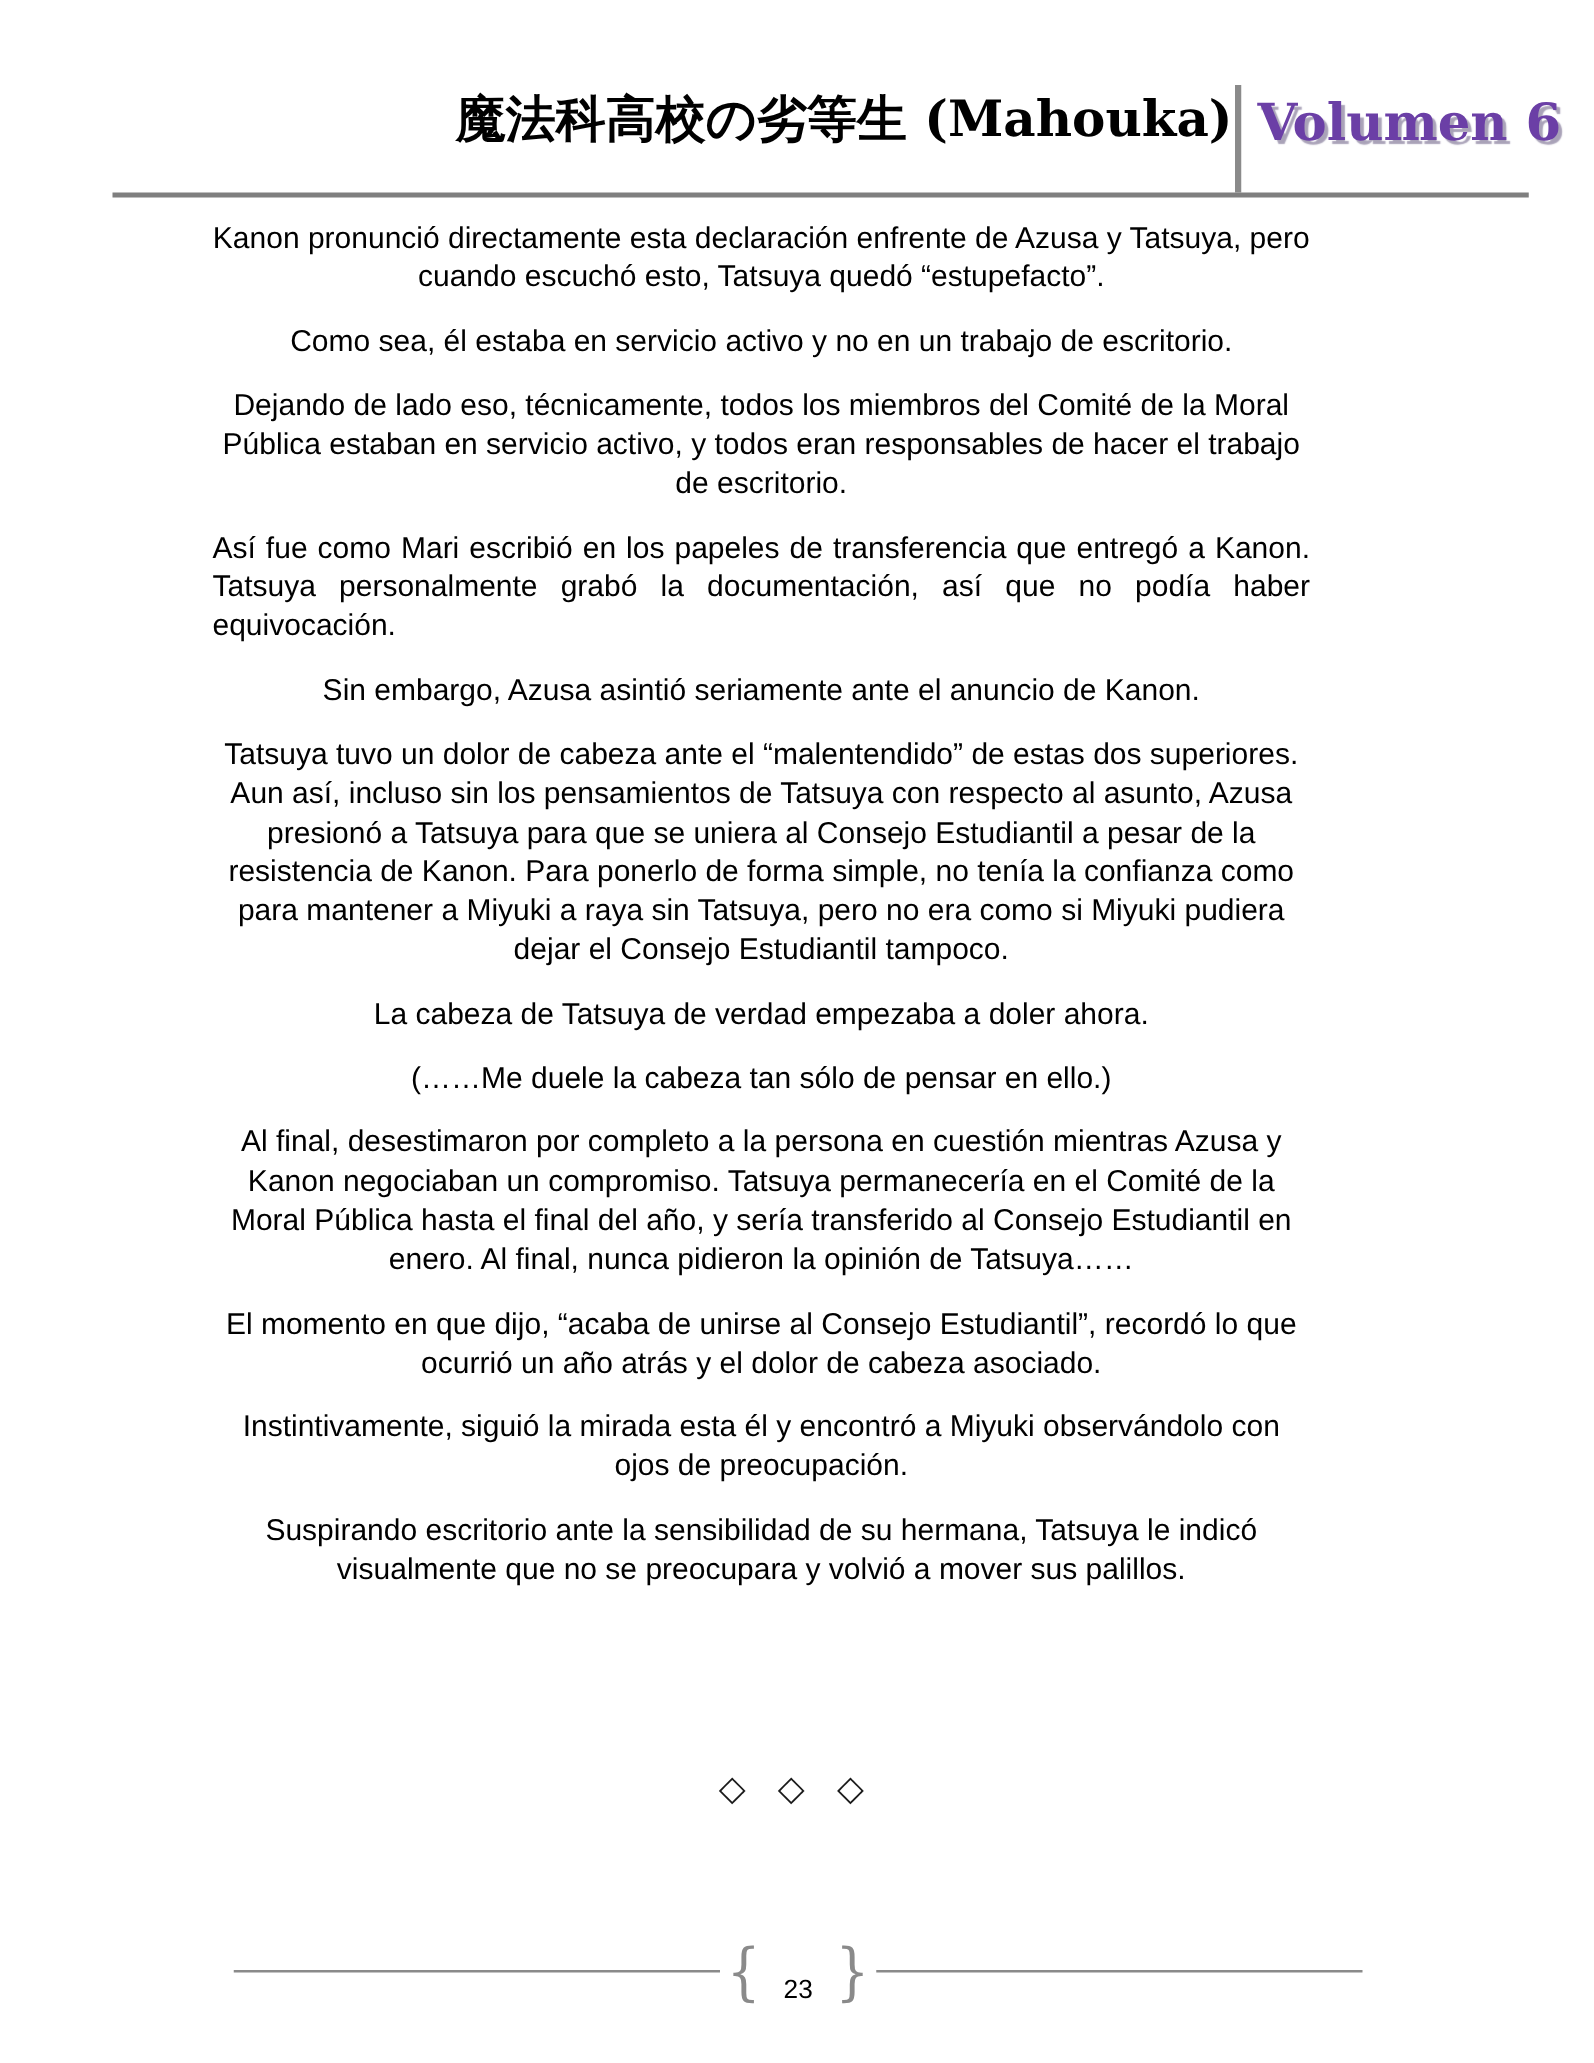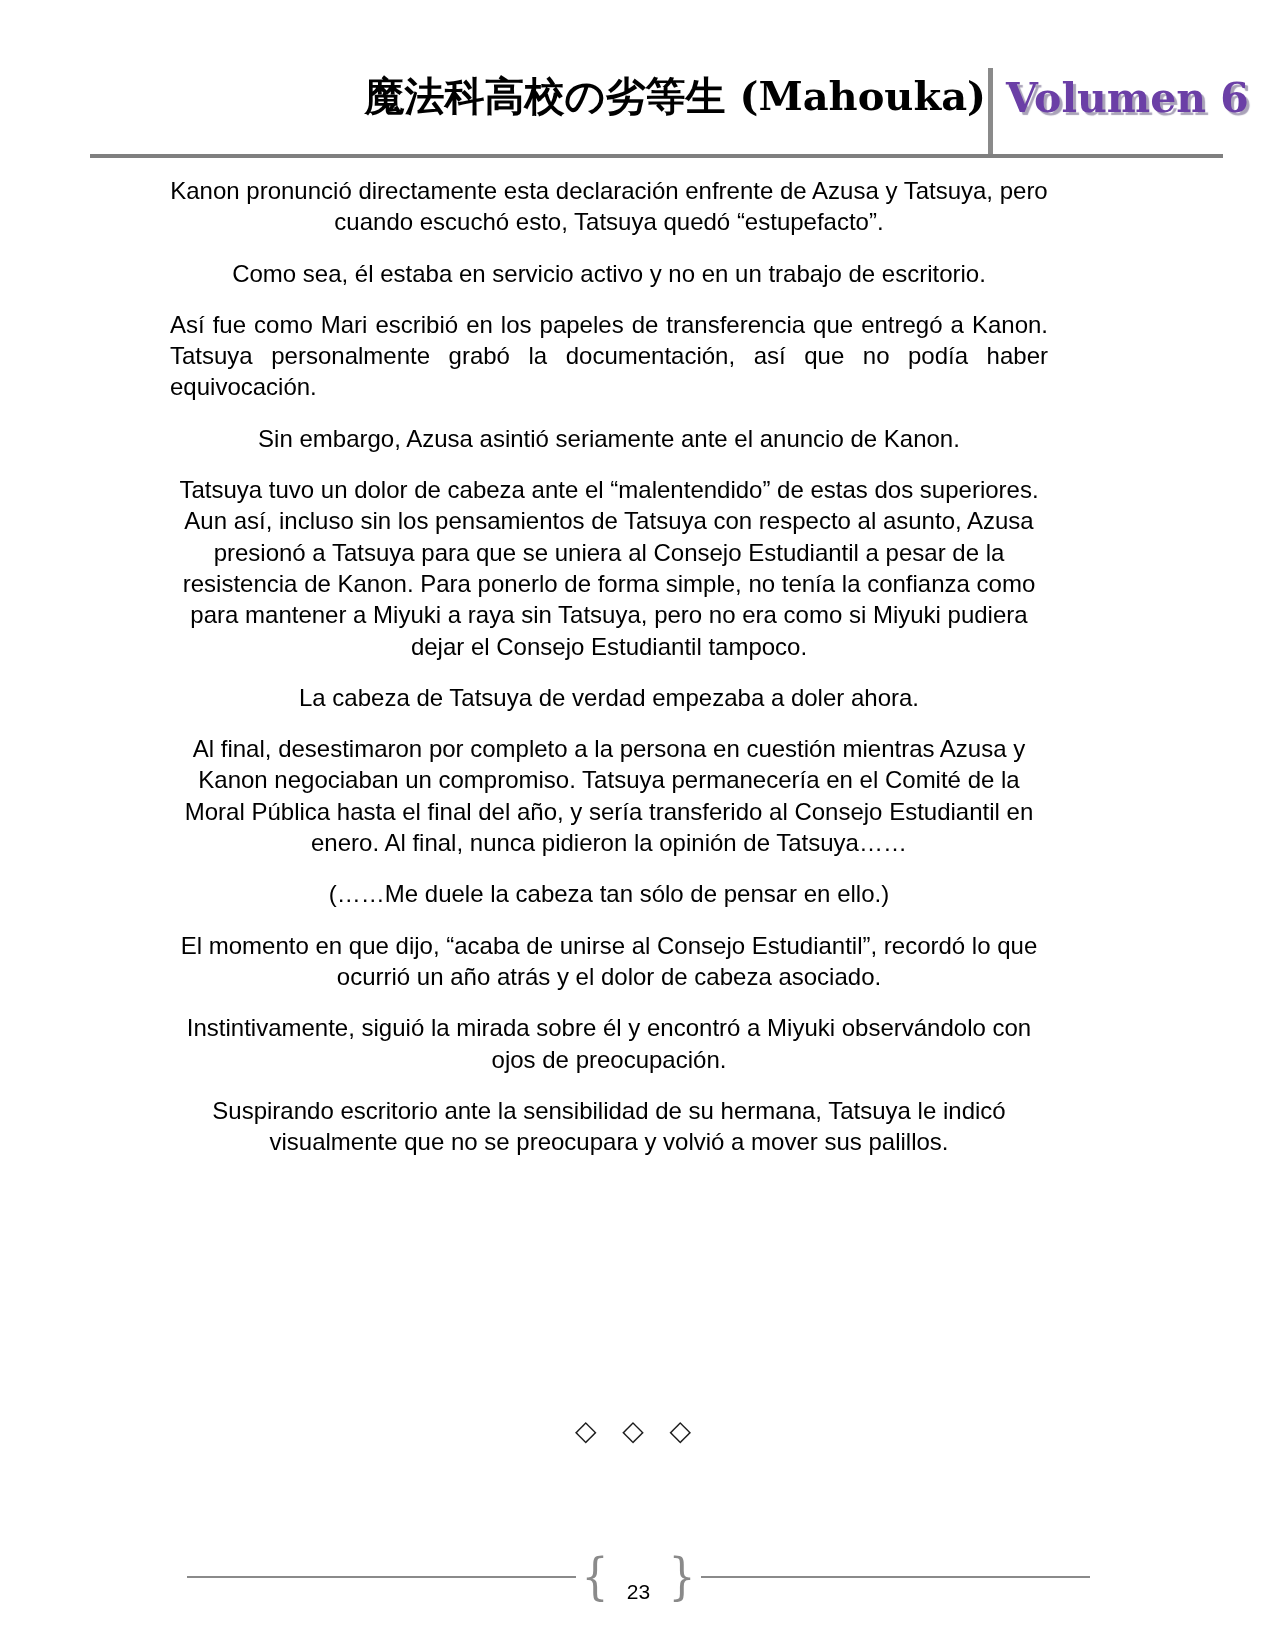--- a/index.html
+++ b/index.html
@@ -117,28 +117,29 @@
 
   <div class="header-vbar"></div>
 
   <div class="volume-badge">Volumen 6</div>
 
   <div class="header-rule"></div>
 
   <div class="body-content">
       <p>Kanon pronunció directamente esta declaración enfrente de Azusa y Tatsuya, pero cuando escuchó esto, Tatsuya quedó “estupefacto”.</p>
       <p>Como sea, él estaba en servicio activo y no en un trabajo de escritorio.</p>
+      <p>Dejando de lado eso, técnicamente, todos los miembros del Comité de la Moral Pública estaban en servicio activo, y todos eran responsables de hacer el trabajo de escritorio.</p>
       <p class="justified">Así fue como Mari escribió en los papeles de transferencia que entregó a Kanon. Tatsuya personalmente grabó la documentación, así que no podía haber equivocación.</p>
       <p>Sin embargo, Azusa asintió seriamente ante el anuncio de Kanon.</p>
       <p>Tatsuya tuvo un dolor de cabeza ante el “malentendido” de estas dos superiores. Aun así, incluso sin los pensamientos de Tatsuya con respecto al asunto, Azusa presionó a Tatsuya para que se uniera al Consejo Estudiantil a pesar de la resistencia de Kanon. Para ponerlo de forma simple, no tenía la confianza como para mantener a Miyuki a raya sin Tatsuya, pero no era como si Miyuki pudiera dejar el Consejo Estudiantil tampoco.</p>
       <p>La cabeza de Tatsuya de verdad empezaba a doler ahora.</p>
+      <p>(……Me duele la cabeza tan sólo de pensar en ello.)</p>
       <p>Al final, desestimaron por completo a la persona en cuestión mientras Azusa y Kanon negociaban un compromiso. Tatsuya permanecería en el Comité de la Moral Pública hasta el final del año, y sería transferido al Consejo Estudiantil en enero. Al final, nunca pidieron la opinión de Tatsuya……</p>
-      <p>(……Me duele la cabeza tan sólo de pensar en ello.)</p>
       <p>El momento en que dijo, “acaba de unirse al Consejo Estudiantil”, recordó lo que ocurrió un año atrás y el dolor de cabeza asociado.</p>
-      <p>Instintivamente, siguió la mirada sobre él y encontró a Miyuki observándolo con ojos de preocupación.</p>
+      <p>Instintivamente, siguió la mirada esta él y encontró a Miyuki observándolo con ojos de preocupación.</p>
       <p>Suspirando escritorio ante la sensibilidad de su hermana, Tatsuya le indicó visualmente que no se preocupara y volvió a mover sus palillos.</p>
     </div>
 
   <div class="diamond-separator">◇ ◇ ◇</div>
 
   <div class="page-footer">
     <div class="footer-line"></div>
     <span class="footer-bracket">{</span>
     <span class="page-number">23</span>
     <span class="footer-bracket">}</span>

